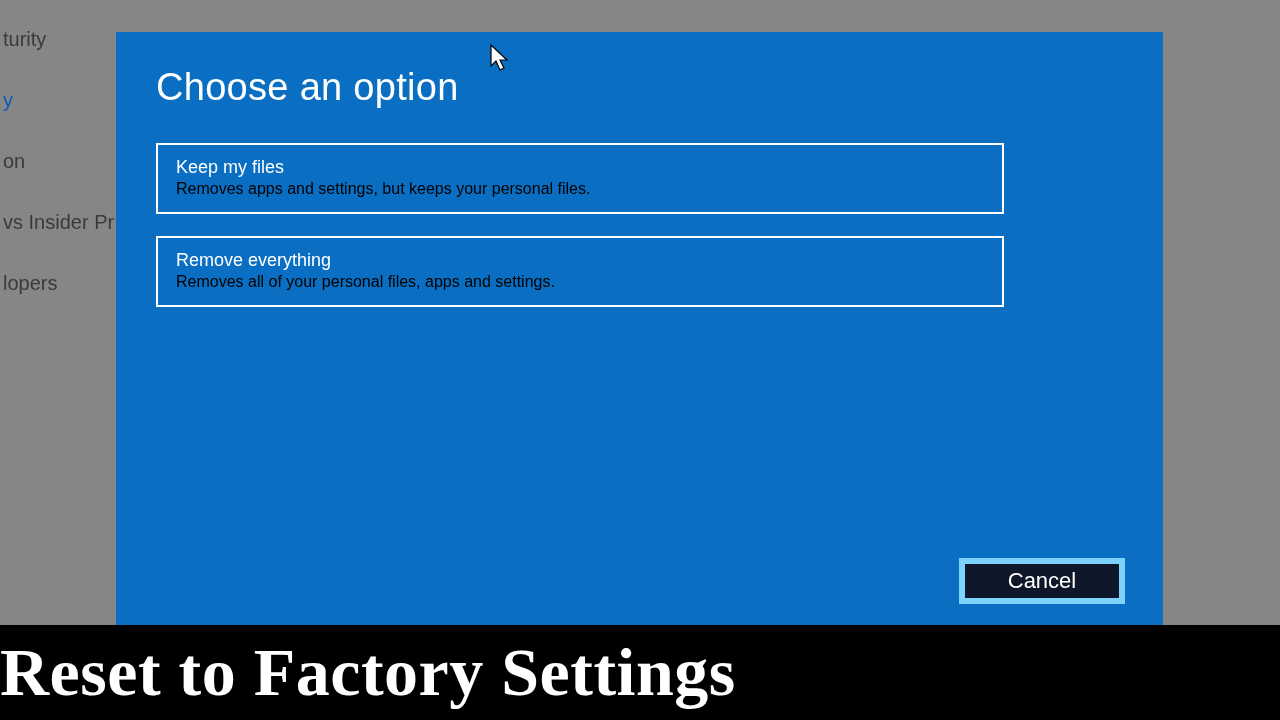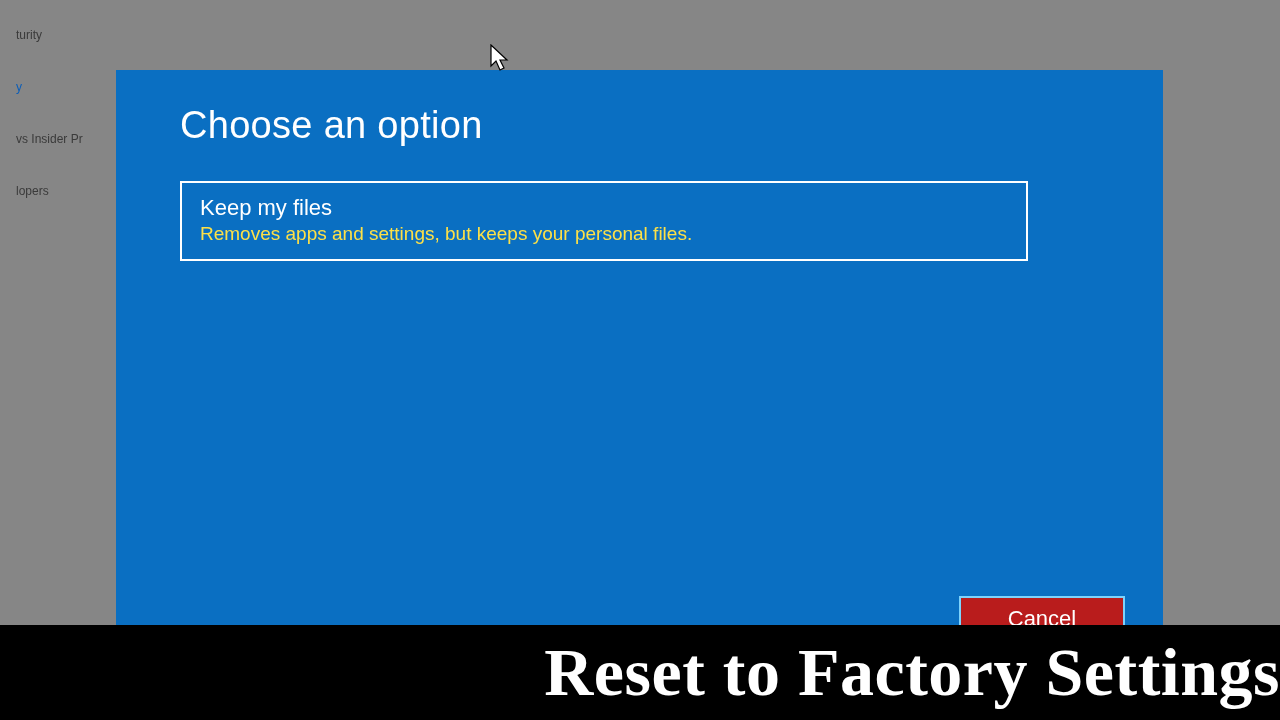--- a/index.html
+++ b/index.html
@@ -8,76 +8,75 @@
 
   .backdrop {
     position: absolute;
     left: 0; top: 0;
     width: 1280px; height: 625px;
     background: #868686;
   }
 
   .sidebar {
     position: absolute;
-    left: 16px; top: 0;
+    left: 3px; top: 0;
     width: 120px;
     height: 496px;
     padding-top: 0;
     color: #3a3a3a;
-    font-size: 12px;
+    font-size: 20px;
   }
   .sidebar-item {
     padding: 10px 0 10px 0;
     margin: 18px 0;
     white-space: nowrap;
     overflow: hidden;
   }
   .sidebar-item.active { color: #0a5db8; }
 
   .dialog {
     position: absolute;
     left: 116px; top: 32px;
     width: 1047px; height: 596px;
     background: #0a6fc2;
     color: #fff;
-    padding: 34px 40px 28px 64px;
-    margin-top: 38px;
+    padding: 34px 40px 28px 40px;
   }
   .dialog-title {
     font-size: 38px;
     font-weight: 300;
     margin-bottom: 34px;
     letter-spacing: .3px;
   }
   .option {
     border: 2px solid #ffffff;
     padding: 12px 18px 14px 18px;
     margin-bottom: 22px;
     width: 848px;
     cursor: pointer;
   }
   .option-title {
-    font-size: 22px;
+    font-size: 18px;
     font-weight: 500;
     margin-bottom: 2px;
   }
   .option-desc {
-    font-size: 19px;
+    font-size: 16px;
     font-weight: 300;
-    color: #fde047;
+    color: #000000;
   }
 
   .cancel-btn {
     position: absolute;
     right: 38px;
     bottom: 24px;
     width: 166px;
     height: 46px;
-    background: #b91c1c;
-    border: 2px solid #7dd3fc;
+    background: #0f172a;
+    border: 6px solid #7dd3fc;
     color: #ffffff;
     font-size: 22px;
     font-family: inherit;
     cursor: pointer;
     text-align: center;
   }
 
   .cursor {
     position: absolute;
     left: 490px; top: 44px;
@@ -89,44 +88,49 @@
   .caption {
     position: absolute;
     left: 0; bottom: 0;
     width: 1280px; height: 95px;
     background: #000;
     color: #fff;
     font-family: Georgia, "Times New Roman", serif;
     font-weight: 700;
     font-size: 68px;
     line-height: 95px;
-    text-align: right;
+    text-align: left;
     letter-spacing: .5px;
   }
 </style>
 </head>
 <body>
 
 <div class="backdrop"></div>
 
 <div class="sidebar">
   <div class="sidebar-item">turity</div>
   <div class="sidebar-item active">y</div>
+  <div class="sidebar-item">on</div>
   <div class="sidebar-item">vs Insider Pr</div>
   <div class="sidebar-item">lopers</div>
 </div>
 
 <div class="dialog">
   <div class="dialog-title">Choose an option</div>
 
   <div class="option">
     <div class="option-title">Keep my files</div>
     <div class="option-desc">Removes apps and settings, but keeps your personal files.</div>
   </div>
 
+  <div class="option">
+    <div class="option-title">Remove everything</div>
+    <div class="option-desc">Removes all of your personal files, apps and settings.</div>
+  </div>
 
   <button class="cancel-btn">Cancel</button>
 </div>
 
 <div class="cursor">
   <svg width="20" height="28" viewBox="0 0 20 28">
     <polygon points="1,1 1,22 6,17 10,26 14,24 10,16 17,16" fill="#ffffff" stroke="#000000" stroke-width="1.2"></polygon>
   </svg>
 </div>
 

